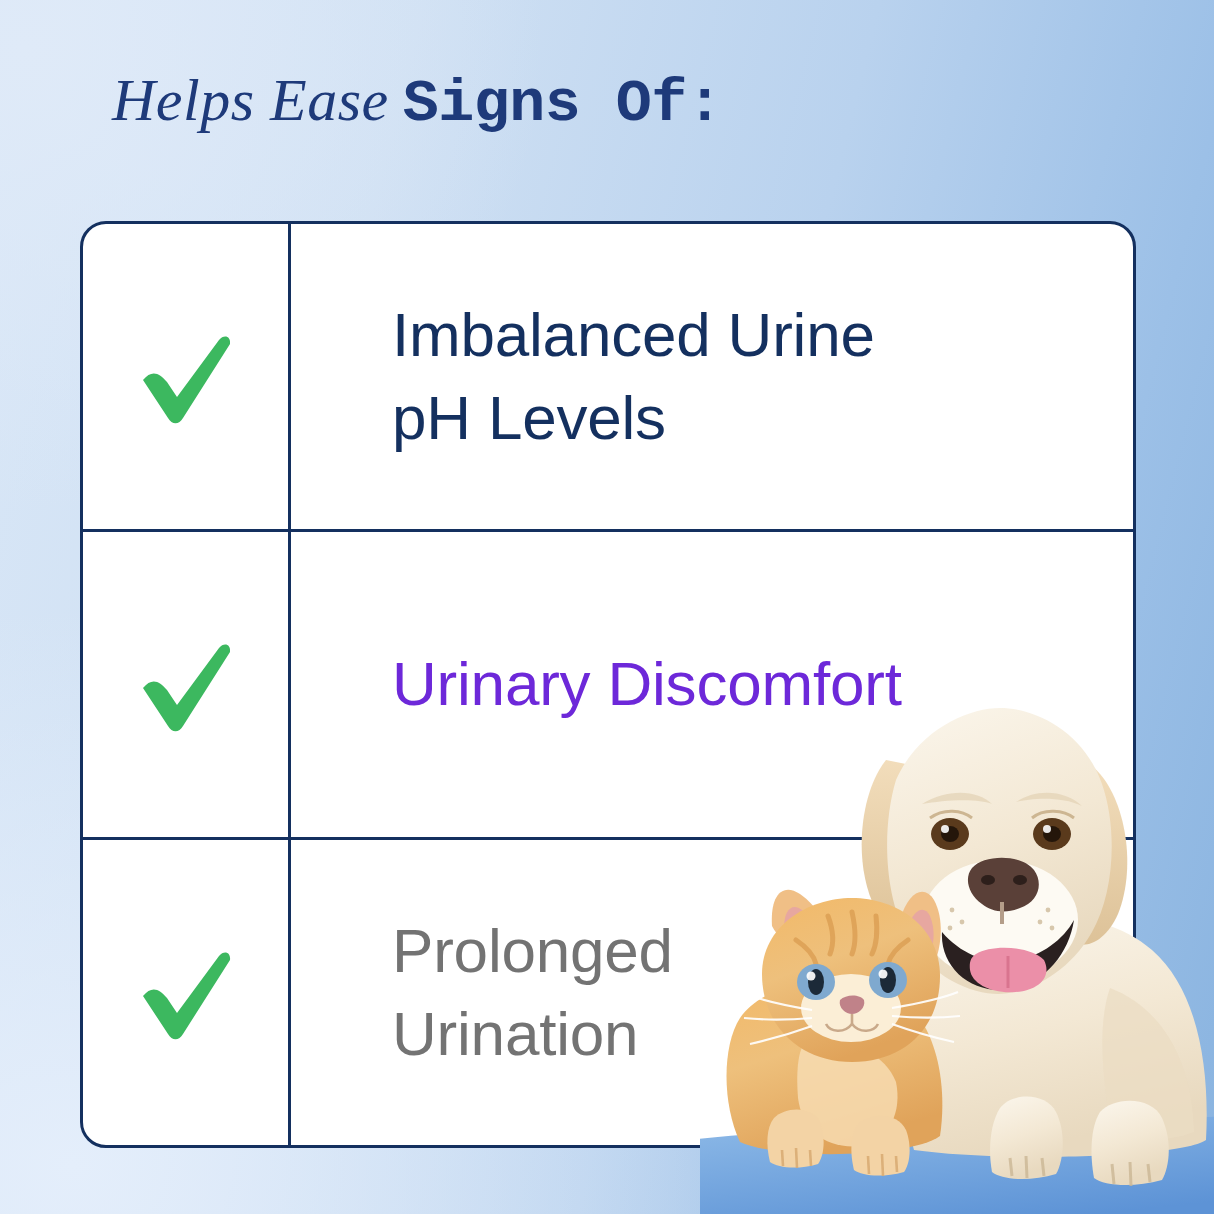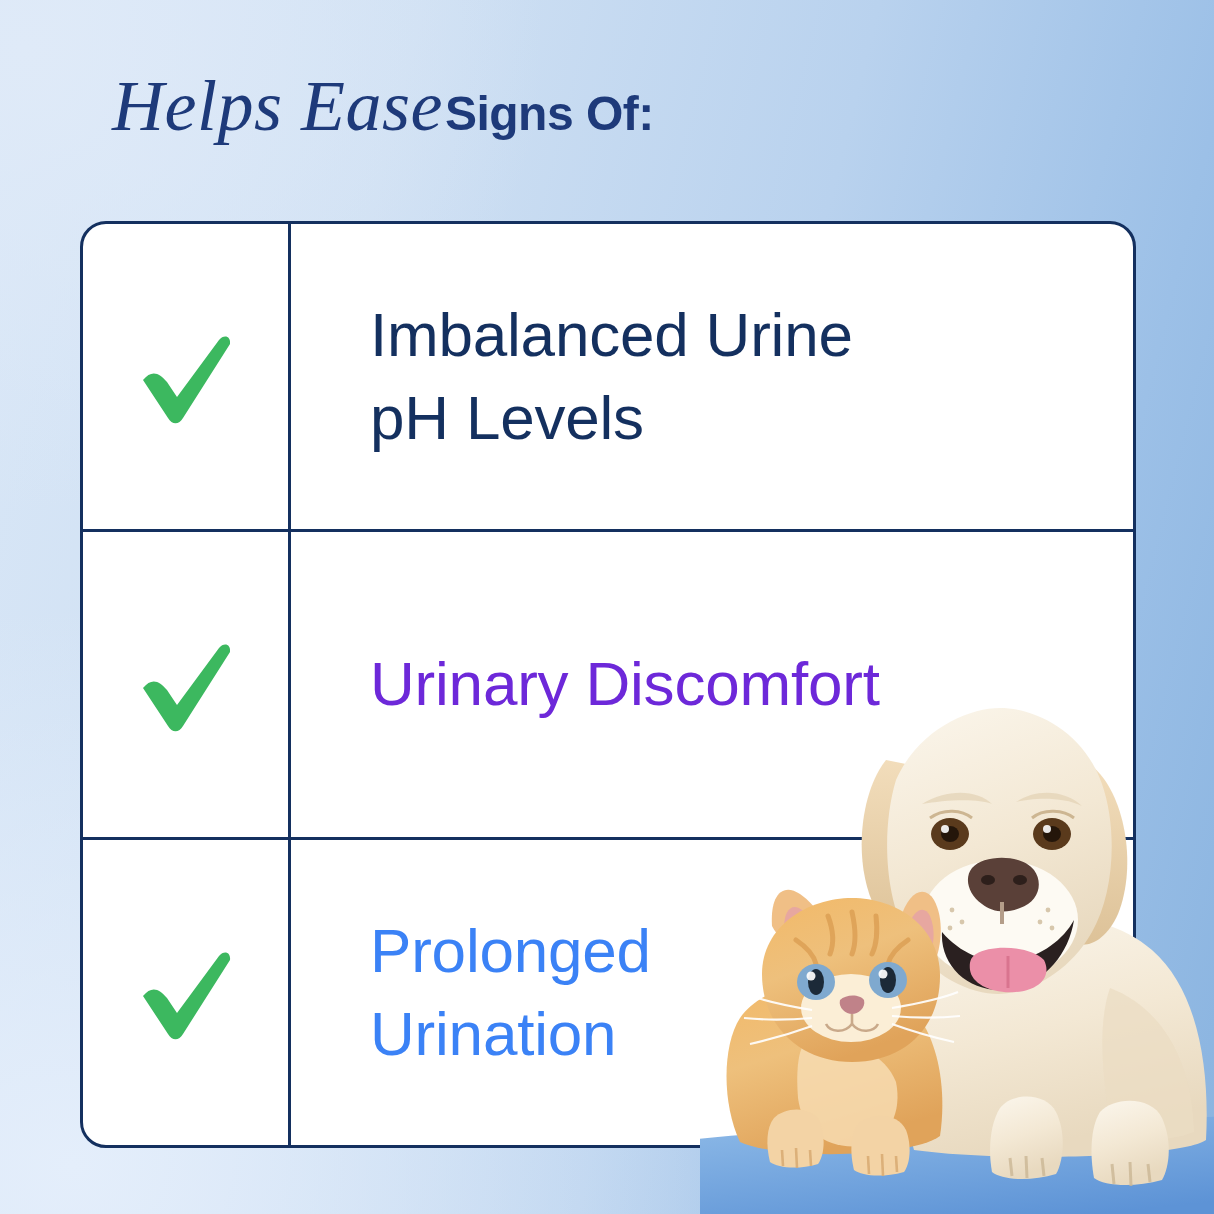--- a/index.html
+++ b/index.html
@@ -30,29 +30,29 @@
     position: absolute;
     left: 112px;
     top: 70px;
     white-space: nowrap;
     line-height: 1;
   }
   .heading .ital {
     font-family: "Liberation Serif", "DejaVu Serif", serif;
     font-style: italic;
     font-weight: 400;
-    font-size: 72px;
+    font-size: 60px;
     letter-spacing: 0.5px;
   }
   .heading .bold {
-    font-family: Liberation Sans, sans-serif;
+    font-family: Liberation Mono, monospace;
     font-weight: 700;
-    font-size: 48px;
+    font-size: 60px;
     letter-spacing: -0.5px;
-    margin-left: 2px;
+    margin-left: 14px;
   }
 
   
   .sign-table {
     position: absolute;
     left: 80px;
     top: 221px;
     width: 1056px;
     height: 927px;
     background: #ffffff;
@@ -80,21 +80,21 @@
     display: flex;
     align-items: center;
     justify-content: center;
   }
   .check-cell svg { display: block; }
 
   .label-cell {
     flex: 1 1 auto;
     display: flex;
     align-items: center;
-    padding-left: 79px;
+    padding-left: 101px;
     padding-right: 14px;
     min-width: 0;
   }
   .label-cell .label-text {
     font-family: "Liberation Sans", sans-serif;
     font-weight: 400;
     font-size: 62px;
     line-height: 1.33;
     letter-spacing: -0.2px;
     white-space: pre-line;
@@ -153,21 +153,21 @@
 
     <div class="sign-row">
       <div class="check-cell">
         <span>
           <svg width="118" height="118" viewBox="0 0 118 118" aria-hidden="true">
             <path d="M16 62 C24 52, 32 54, 40 64 L50 79 L92 22 C97 16, 104 18, 103 26 L56 100 C52 107, 45 107, 41 100 Z" fill="#3cb85f"></path>
           </svg>
         </span>
       </div>
       <div class="label-cell">
-        <span class="label-text" style="color: #3b82f6;">Prolonged
+        <span class="label-text" style="color: #737373;">Prolonged
 Urination</span>
       </div>
     </div>
 
   </div>
 
   <div class="pets">
     <svg viewBox="0 0 520 526" aria-hidden="true">
       <defs>
         <clipPath id="petClip">

